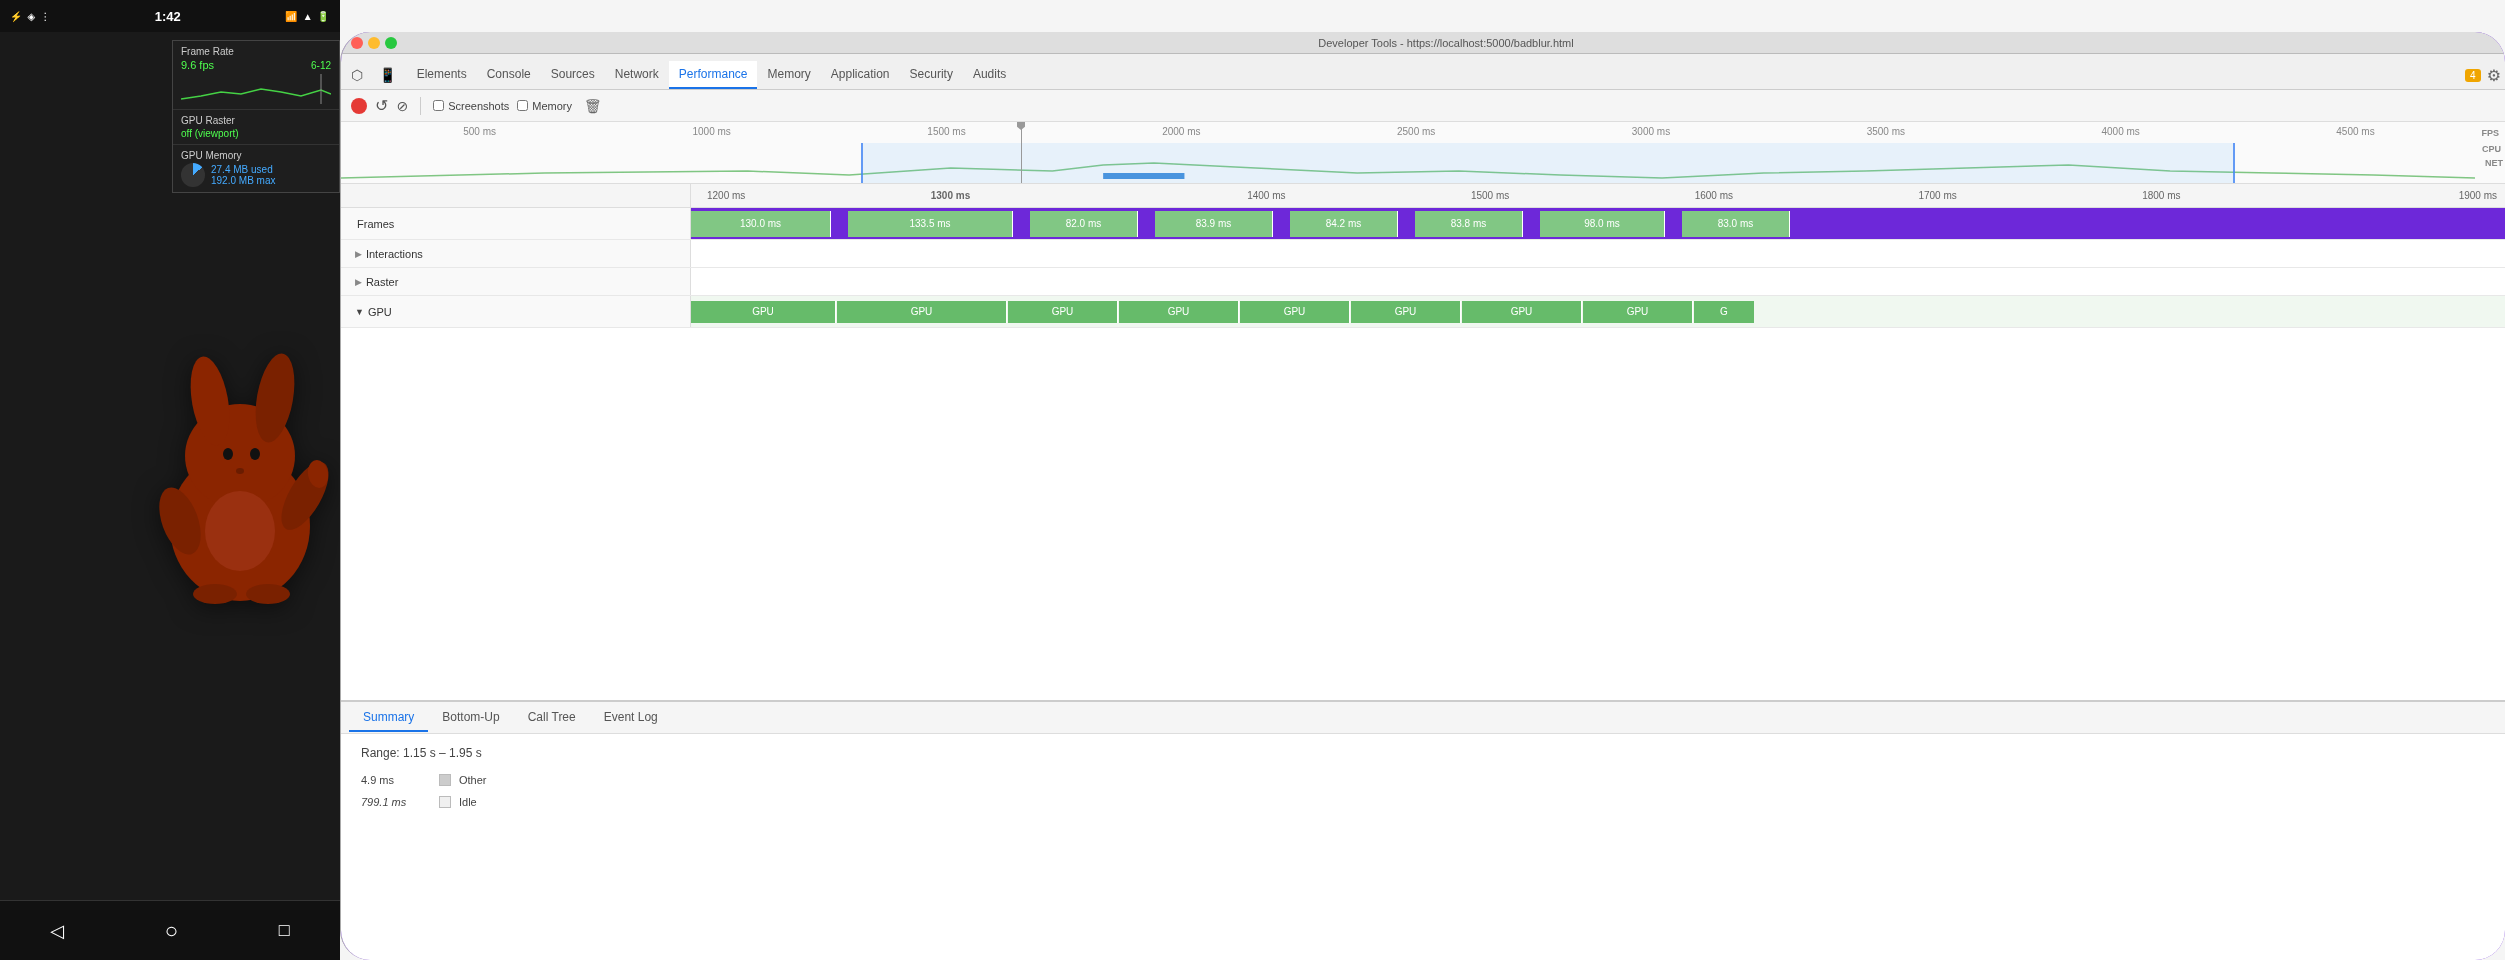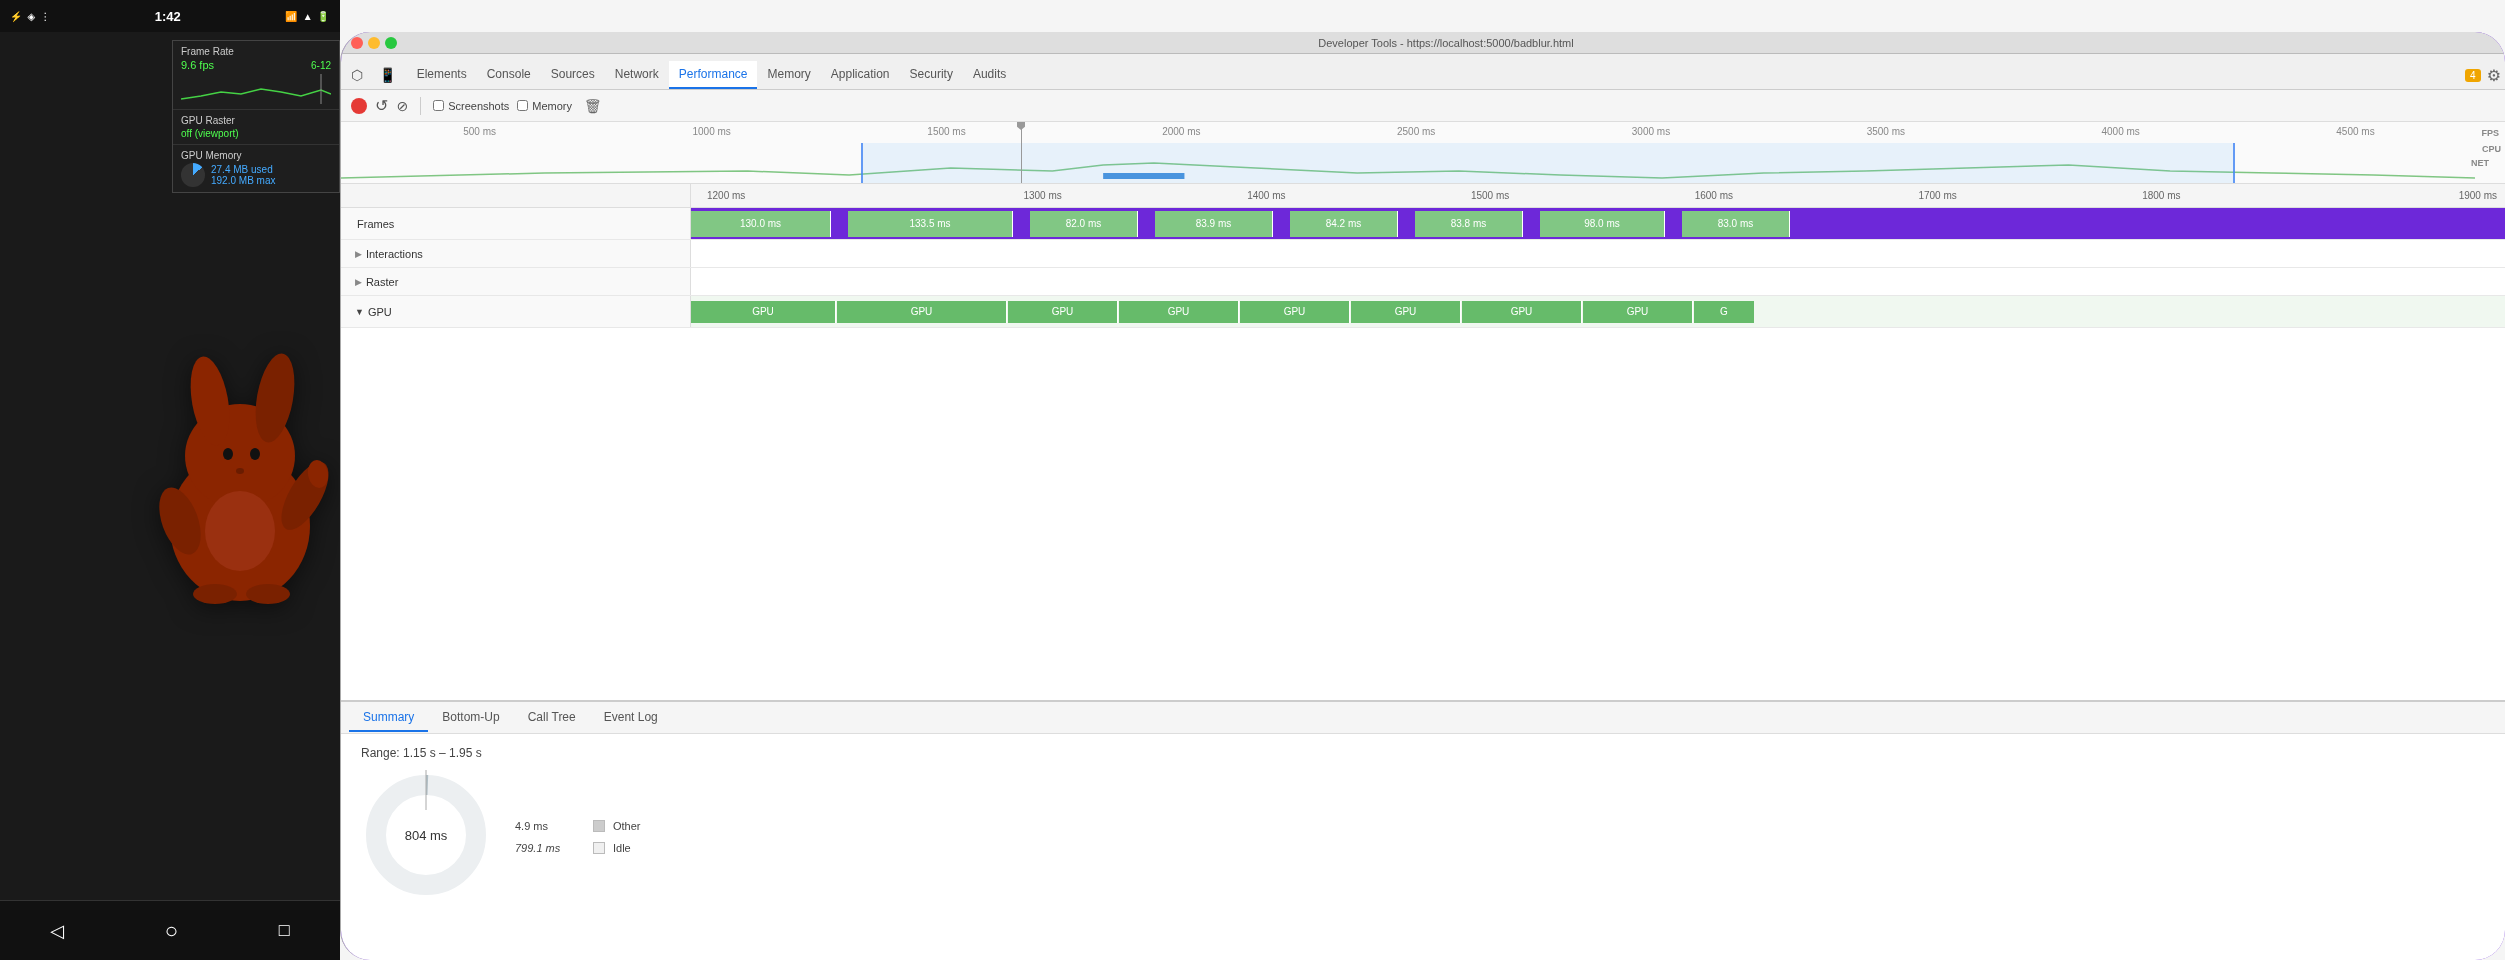--- a/index.html
+++ b/index.html
@@ -182,21 +182,21 @@
           <span style="font-size:10px; color:#888;">2000 ms</span>
           <span style="font-size:10px; color:#888;">2500 ms</span>
           <span style="font-size:10px; color:#888;">3000 ms</span>
           <span style="font-size:10px; color:#888;">3500 ms</span>
           <span style="font-size:10px; color:#888;">4000 ms</span>
           <span style="font-size:10px; color:#888;">4500 ms</span>
         </div>
 
         <span style="position:absolute; right:6px; top:6px; font-size:9px; color:#888; font-weight:600;">FPS</span>
         <span style="position:absolute; right:4px; top:22px; font-size:9px; color:#888; font-weight:600;">CPU</span>
-        <span style="position:absolute; right:16px; top:36px; font-size:9px; color:#888; font-weight:600;">NET</span>
+        <span style="position:absolute; right:2px; top:36px; font-size:9px; color:#888; font-weight:600;">NET</span>
 
         <div style="position:absolute; left:0; right:30px; bottom:0; height:40px;">
           <svg width="100%" height="40" viewBox="0 0 2100 40" preserveAspectRatio="none">
 
             <polyline points="0,35 200,30 400,28 500,32 600,25 700,28 750,22 800,20 900,25 1000,30 1100,28 1200,32 1300,35 1400,30 1500,28 1600,25 1700,22 1800,28 1900,30 2000,32 2100,35" fill="none" stroke="#4caf50" stroke-width="1.5" opacity="0.7"></polyline>
 
             <rect x="750" y="30" width="80" height="6" fill="#1976d2" opacity="0.8"></rect>
           </svg>
           
           <div style="position:absolute; left:520px; right:240px; top:0; bottom:0; background:rgba(100,180,255,0.12); border-left:2px solid rgba(66,133,244,0.8); border-right:2px solid rgba(66,133,244,0.8);"></div>
@@ -204,21 +204,21 @@
 
         <div style="position:absolute; left:680px; top:0; bottom:0; width:1px; background:#999;">
           <div style="position:absolute; top:0; left:-4px; width:8px; height:8px; background:#999; clip-path:polygon(0 0, 100% 0, 100% 60%, 50% 100%, 0 60%);"></div>
         </div>
       </div>
 
       <div style="height:24px; background:#f5f5f5; border-bottom:1px solid #ddd; display:flex; align-items:center; overflow:hidden;">
         <div style="width:350px; min-width:350px; border-right:1px solid #ddd; height:100%;"></div>
         <div style="flex:1; display:flex; align-items:center; padding-left:8px; gap:0; overflow:hidden;">
           <span style="flex:1; text-align:left; font-size:10px; color:#666; padding-left:8px;">1200 ms</span>
-          <span style="flex:1; text-align:center; font-size:10px; color:#666;">1300 ms</span>
+          <span style="flex:1; font-size:10px; color:#666;font-weight:bold;">1300 ms</span>
           <span style="flex:1; text-align:center; font-size:10px; color:#666;">1400 ms</span>
           <span style="flex:1; text-align:center; font-size:10px; color:#666;">1500 ms</span>
           <span style="flex:1; text-align:center; font-size:10px; color:#666;">1600 ms</span>
           <span style="flex:1; text-align:center; font-size:10px; color:#666;">1700 ms</span>
           <span style="flex:1; text-align:center; font-size:10px; color:#666;">1800 ms</span>
           <span style="flex:1; text-align:right; font-size:10px; color:#666; padding-right:8px;">1900 ms</span>
         </div>
       </div>
 
       <div style="flex:1; display:flex; flex-direction:column; overflow:hidden;">
@@ -306,31 +306,20 @@
           </div>
           <div style="padding:6px 14px; font-size:12px; color:#555; cursor:pointer; border-bottom:2px solid transparent;">
             <span>Event Log</span>
           </div>
         </div>
 
         <div style="flex:1; padding:12px 20px; display:flex; flex-direction:column; gap:10px;">
           <div style="font-size:12px; color:#444;">Range: 1.15 s – 1.95 s</div>
           <div style="display:flex; align-items:center; gap:24px;">
 
-            <div style="width:130px; height:130px; position:relative; flex-shrink:0;">
-              <svg width="130" height="130" viewBox="0 0 130 130">
-
-                <circle cx="65" cy="65" r="50" fill="none" stroke="#eceff1" stroke-width="20"></circle>
-
-                <circle cx="65" cy="65" r="50" fill="none" stroke="#b0bec5" stroke-width="20" stroke-dasharray="1.88 312.46" stroke-dashoffset="0" transform="rotate(-90 65 65)"></circle>
-
-                <line x1="65" y1="0" x2="65" y2="40" stroke="#aaa" stroke-width="1"></line>
-              </svg>
-              <div style="position:absolute; top:50%; left:50%; transform:translate(-50%,-50%); font-size:13px; color:#333; font-weight:500; text-align:center; white-space:nowrap;">804 ms</div>
-            </div>
 
             <div style="display:flex; flex-direction:column; gap:10px; padding-top:4px;">
               <div style="display:flex; align-items:center; gap:8px;">
                 <span style="font-size:11px; color:#444; min-width:70px;">4.9 ms</span>
                 <div style="width:12px; height:12px; border:1px solid #bbb; background:#ccc; flex-shrink:0;"></div>
                 <span style="font-size:11px; color:#444;">Other</span>
               </div>
               <div style="display:flex; align-items:center; gap:8px;">
                 <span style="font-size:11px; color:#444; min-width:70px;font-style:italic;">799.1 ms</span>
                 <div style="width:12px; height:12px; border:1px solid #bbb; background:#f0f0f0; flex-shrink:0;"></div>

